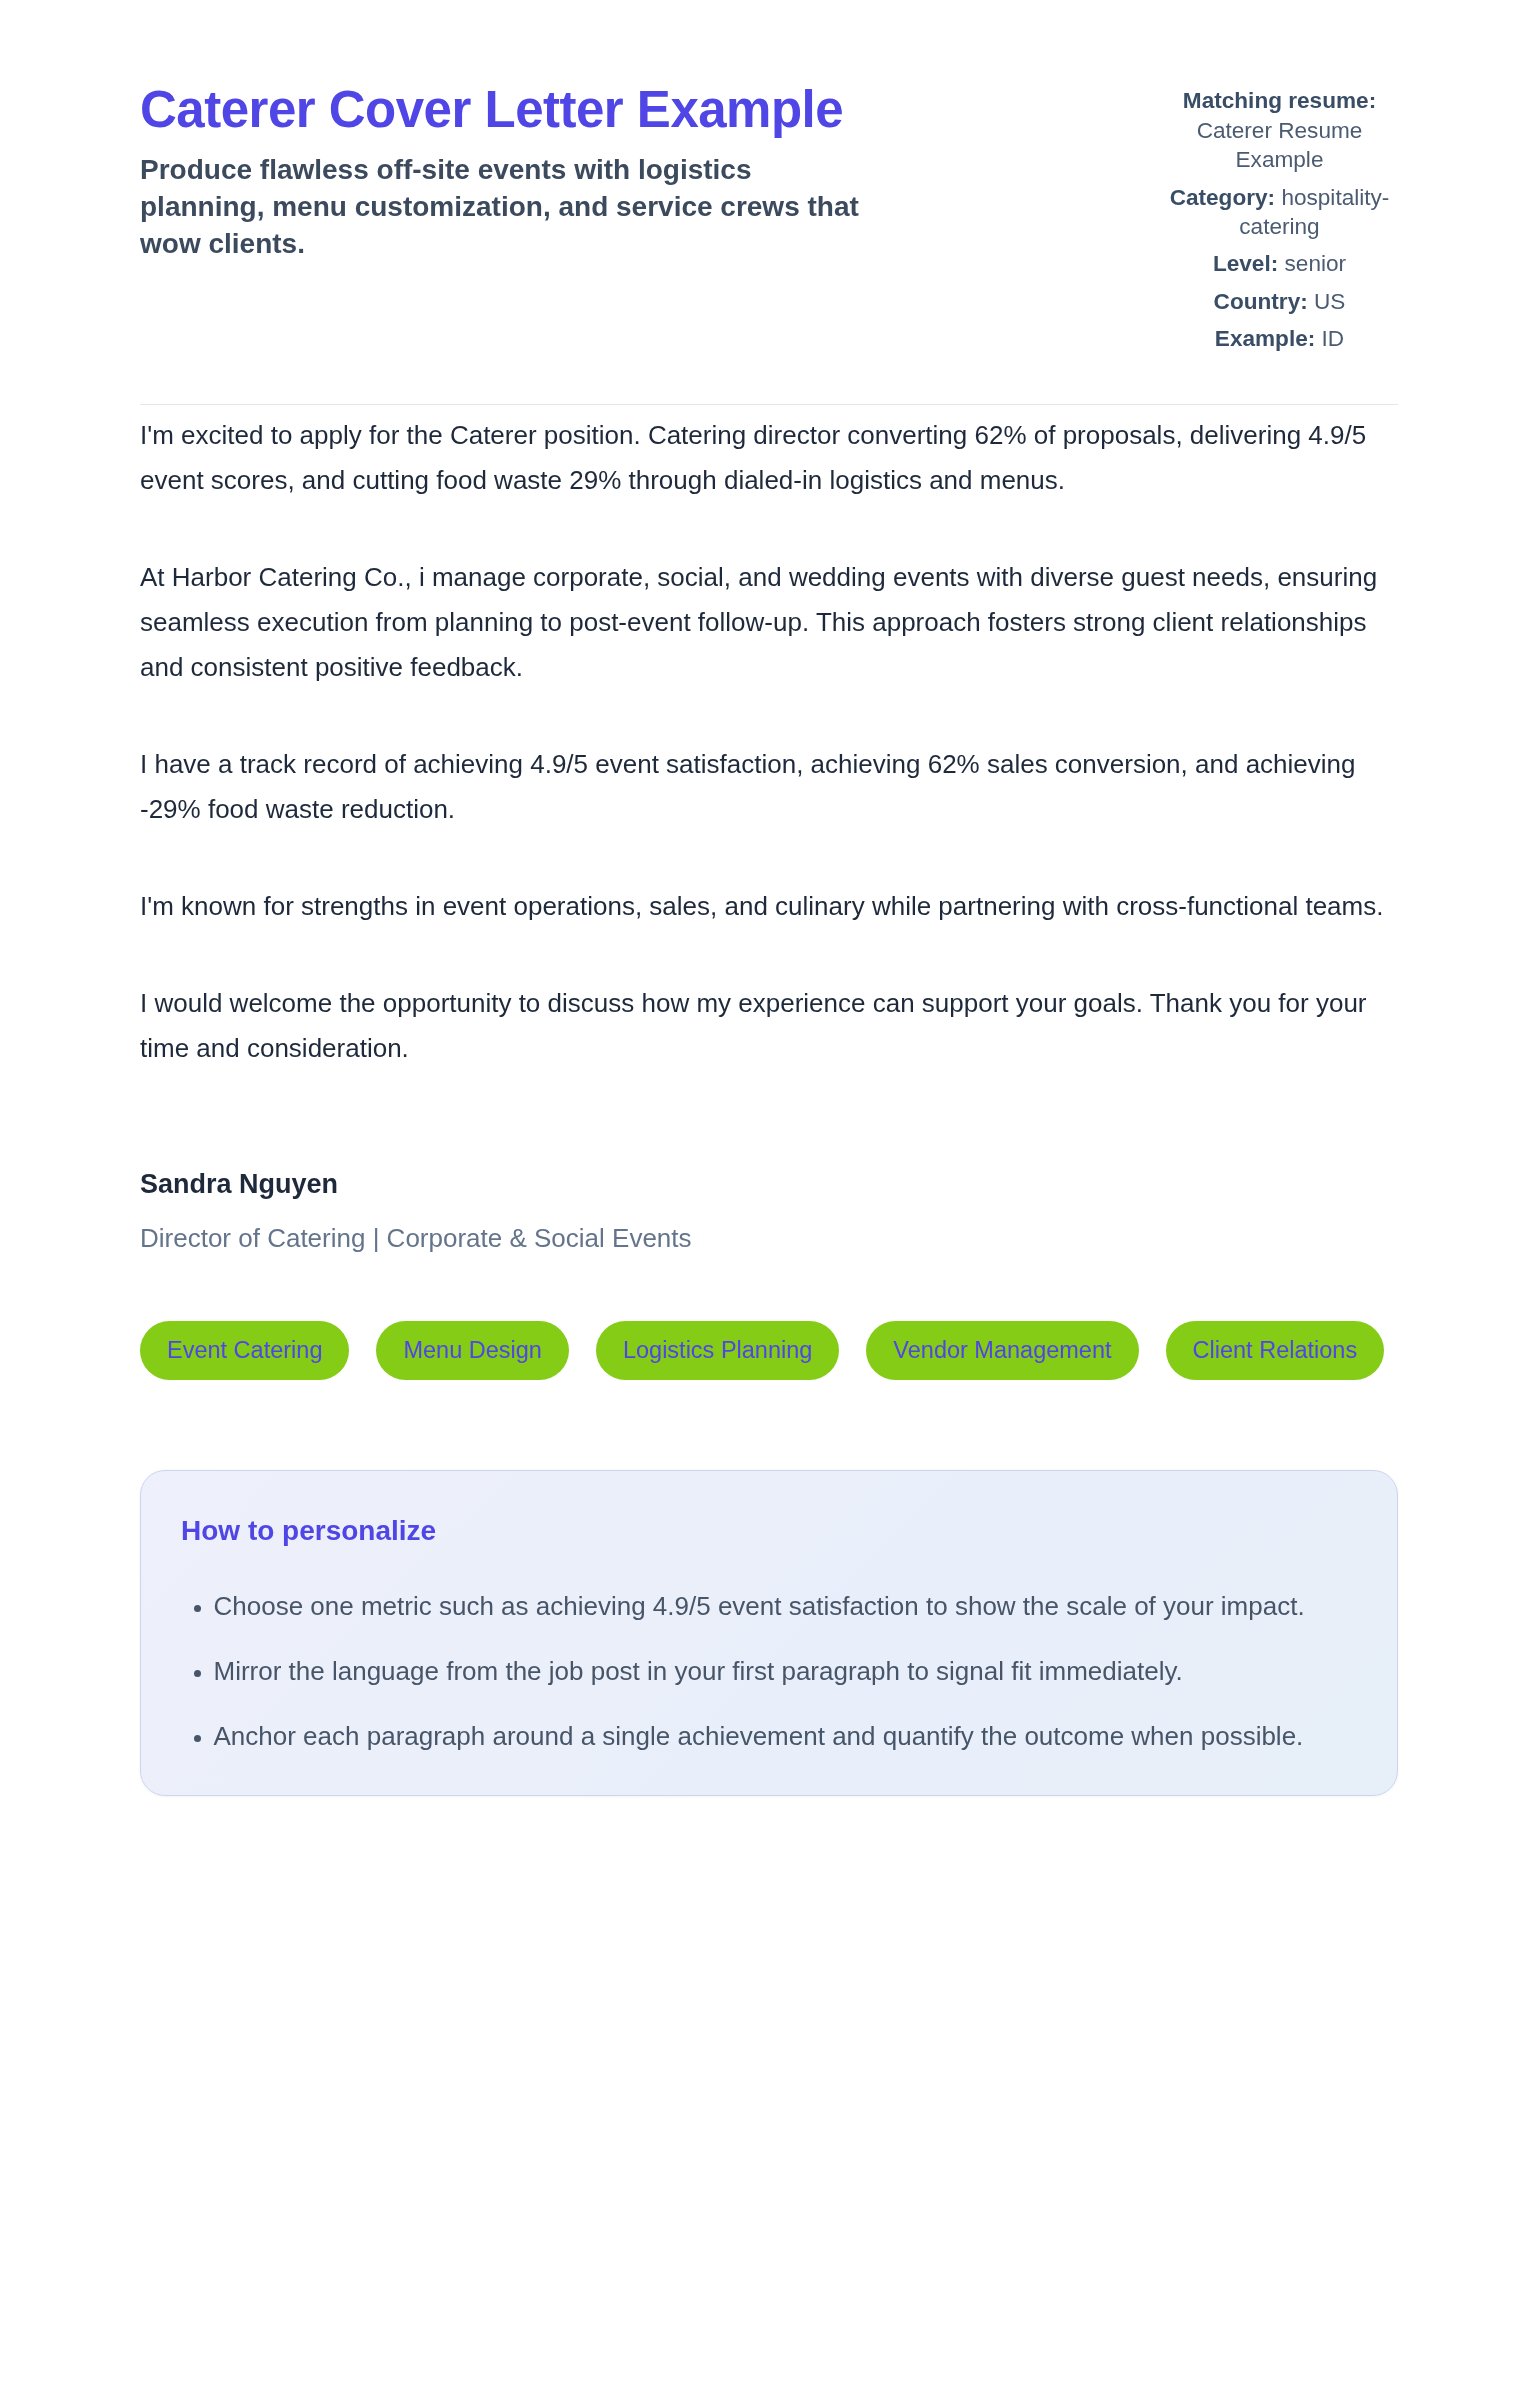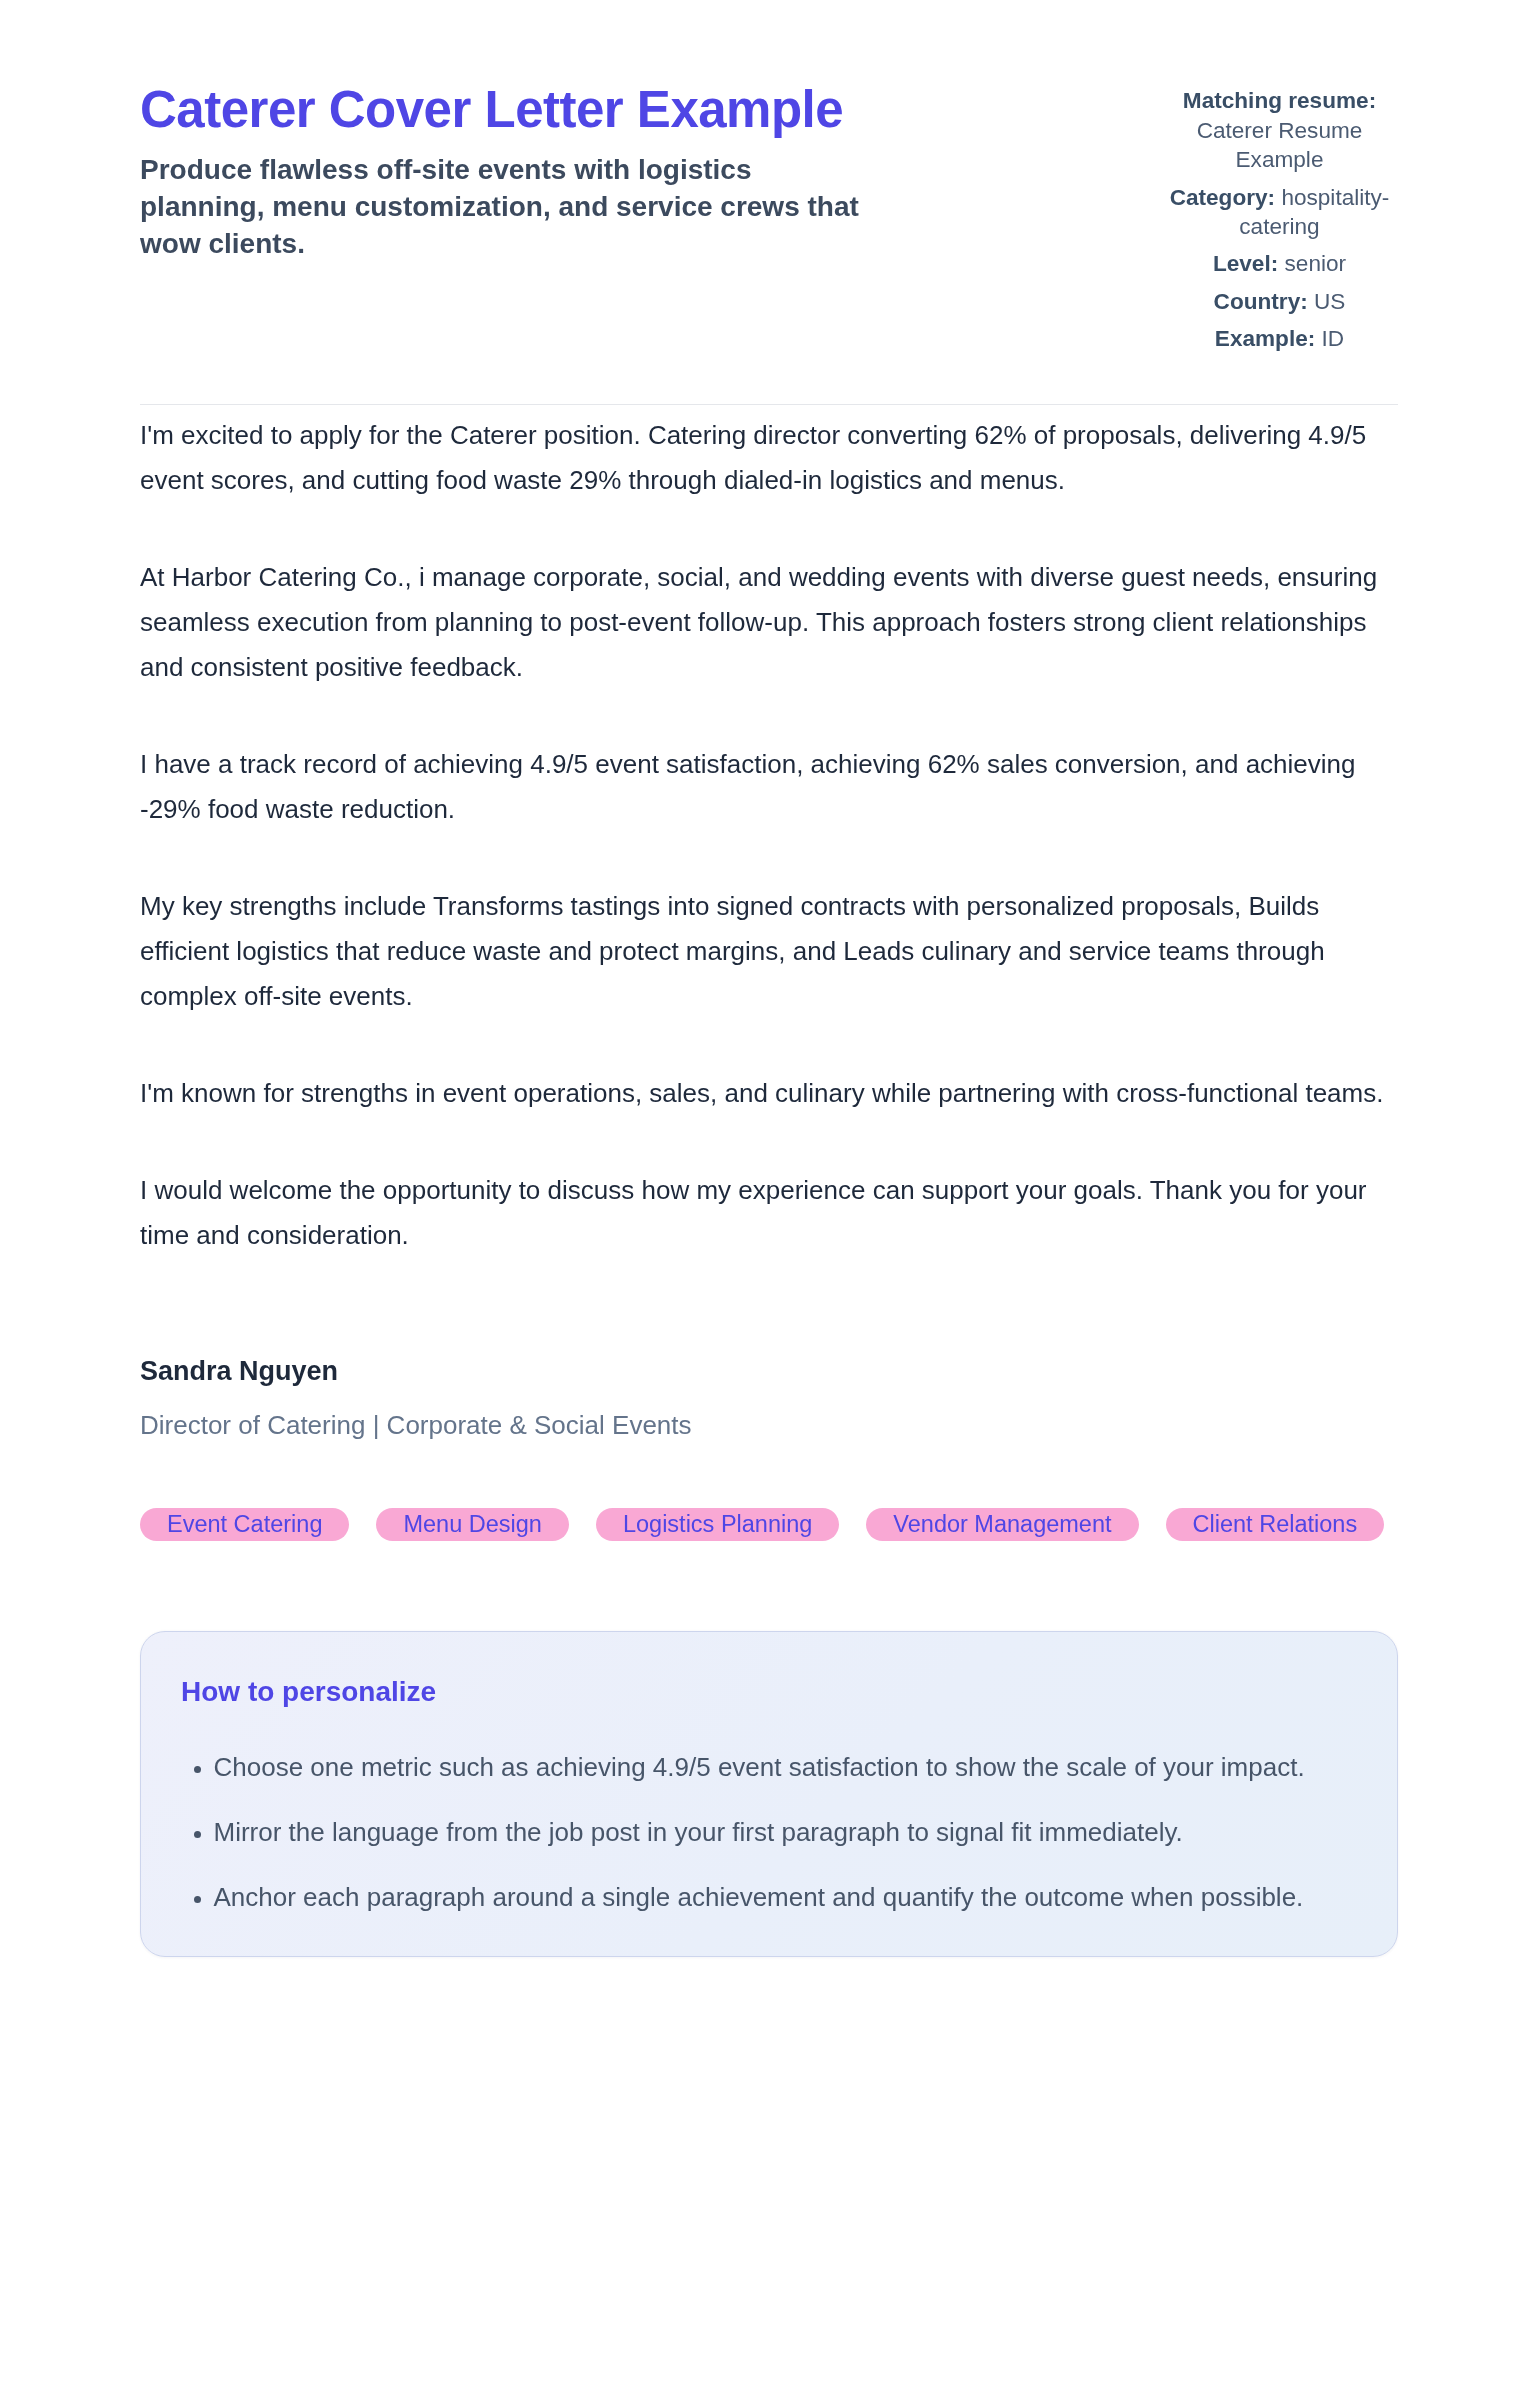--- a/index.html
+++ b/index.html
@@ -84,25 +84,25 @@
   }
   
   .tags {
     margin-top: 65px;
     display: flex;
     flex-wrap: wrap;
     gap: 27px;
   }
   .tag {
     display: inline-block;
-    background: #f9a8d4;
+    background: #84cc16;
     color: #4f46e5;
     font-size: 23.5px;
     line-height: 1;
-    padding: 5px 27px;
+    padding: 18px 27px;
     border-radius: 36px;
     white-space: nowrap;
   }
   
   .callout {
     margin-top: 90px;
     border: 1.8px solid #cdd5ed;
     border-radius: 25px;
     background: linear-gradient(135deg, #eef0fb 0%, #e9effa 55%, #e7eff9 100%);
     padding: 42px 40px 36px 40px;
@@ -162,21 +162,20 @@
     </aside>
   </header>
 
   <hr class="divider">
 
   <main>
 
     <p class="para first">I'm excited to apply for the Caterer position. Catering director converting 62% of proposals, delivering 4.9/5 event scores, and cutting food waste 29% through dialed-in logistics and menus.</p>
     <p class="para">At Harbor Catering Co., i manage corporate, social, and wedding events with diverse guest needs, ensuring seamless execution from planning to post-event follow-up. This approach fosters strong client relationships and consistent positive feedback.</p>
     <p class="para">I have a track record of achieving 4.9/5 event satisfaction, achieving 62% sales conversion, and achieving -29% food waste reduction.</p>
-    <p class="para">My key strengths include Transforms tastings into signed contracts with personalized proposals, Builds efficient logistics that reduce waste and protect margins, and Leads culinary and service teams through complex off-site events.</p>
     <p class="para">I'm known for strengths in event operations, sales, and culinary while partnering with cross-functional teams.</p>
     <p class="para">I would welcome the opportunity to discuss how my experience can support your goals. Thank you for your time and consideration.</p>
 
     <p class="sig-name">Sandra Nguyen</p>
     <p class="sig-role">Director of Catering | Corporate &amp; Social Events</p>
 
     <div class="tags">
       <span class="tag">Event Catering</span>
       <span class="tag">Menu Design</span>
       <span class="tag">Logistics Planning</span>

